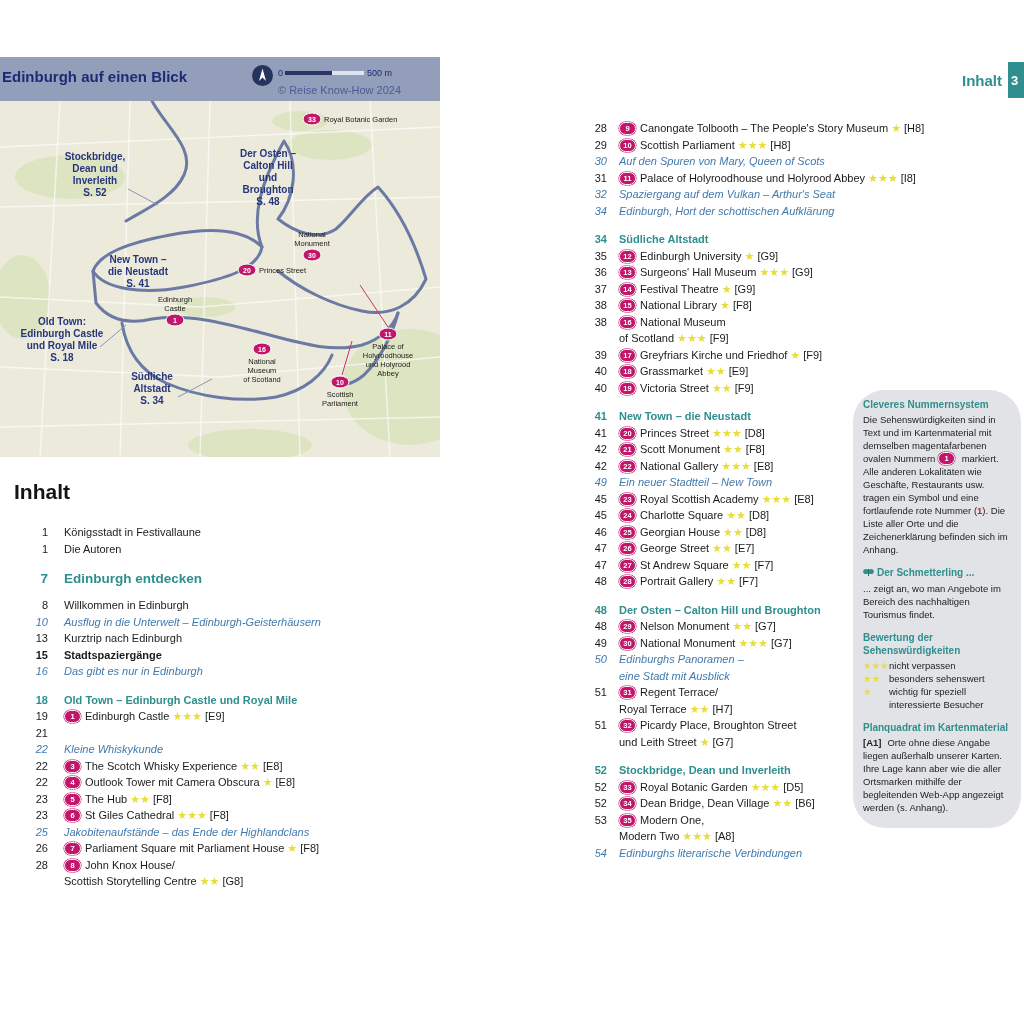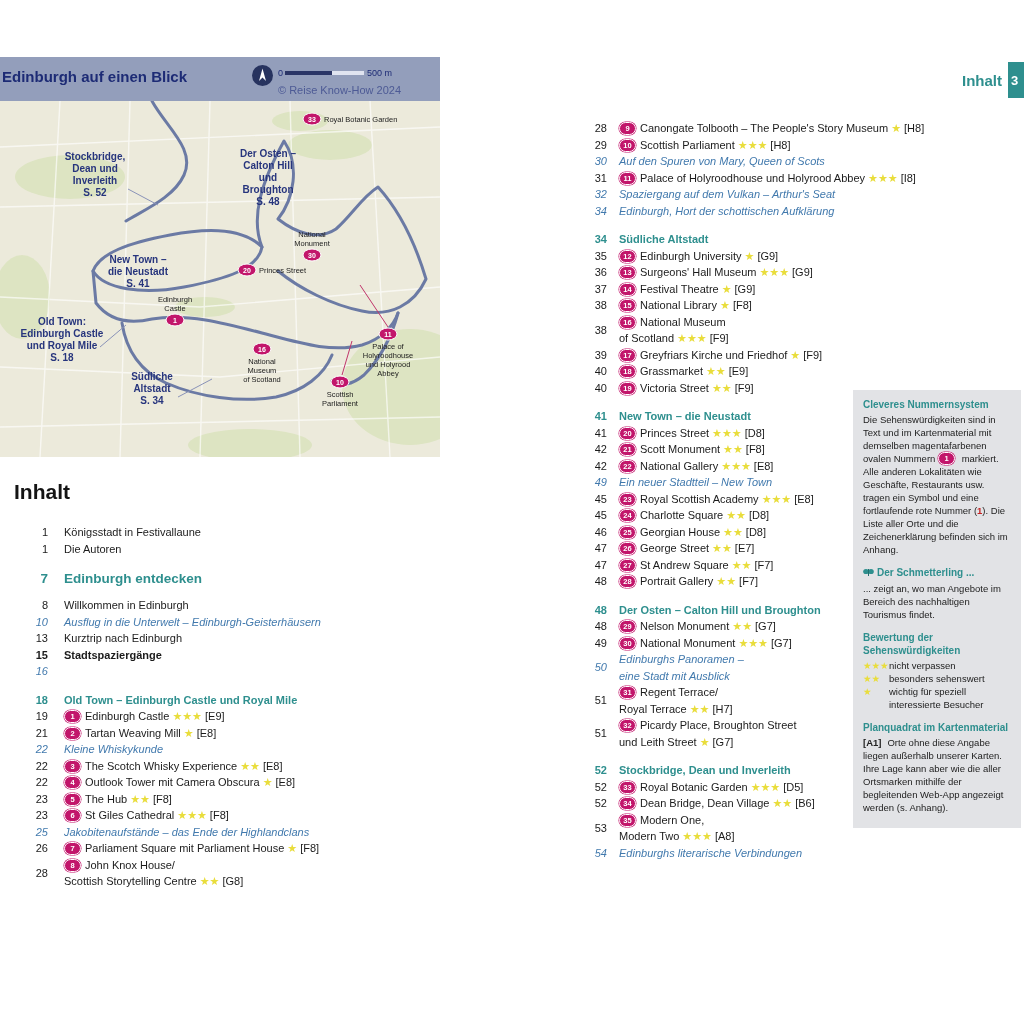--- a/index.html
+++ b/index.html
@@ -24,42 +24,42 @@
   .scale-bar-light{position:absolute;left:82px;top:10px;width:32px;height:4px;background:#e0e4f0;}
   .scale-label{position:absolute;left:117px;top:7px;}
   .map-attrib{position:absolute;left:28px;top:23px;font-size:11px;color:#4d5a95;}
   .map-body{position:absolute;left:0;top:44px;width:440px;height:356px;background:#eceadb;}
   
   .toc-title{position:absolute;left:14px;top:480px;font-size:21px;font-weight:bold;color:#141414;}
   
   .toc-col{position:absolute;font-size:11px;line-height:16.5px;}
   #toc-left{left:14px;top:524px;width:445px;}
   #toc-right{left:583px;top:120px;width:265px;}
-  .row{display:flex;align-items:center;}
+  .row{display:flex;align-items:flex-start;}
   .row .pnum{width:34px;min-width:34px;text-align:right;margin-right:16px;}
   #toc-right .row .pnum{width:24px;min-width:24px;margin-right:12px;}
   .row .cnt{flex:1;}
   .row .line{white-space:nowrap;}
   .oval{display:inline-block;min-width:11px;padding:0 2px;height:11px;line-height:11px;border-radius:7px;
     background:#c2166b;color:#fff;font-size:7.5px;font-weight:bold;text-align:center;margin-right:4px;
     vertical-align:1px;border:1px solid #fff;box-shadow:0 0 0 0.5px #c2166b;}
   .stars{color:#e9dd3c;margin-left:3px;letter-spacing:0px;}
   .grid{margin-left:3px;color:#1b1b1b;}
   .row.sec{color:#2e8f8e;font-weight:bold;}
   .row.sec .pnum{color:#2e8f8e;}
   .row.part{color:#2e8f8e;font-weight:bold;font-size:13.5px;line-height:20px;}
   .row.part .pnum{color:#2e8f8e;}
   .row.ital{color:#4179ad;font-style:italic;}
   .row.ital .pnum{color:#4179ad;}
   .row.bold{font-weight:bold;}
   .gap{height:12px;}
   .gap_sm{height:8px;}
   
   .sidebar{position:absolute;left:853px;top:390px;width:148px;background:#e2e3e6;
-    padding:8px 10px 12px 10px;font-size:9.5px;line-height:13px;color:#222;}
+    padding:8px 10px 12px 10px;font-size:9.5px;line-height:13px;color:#222;border-radius:32px;}
   .sb-h{color:#2e8f8e;font-weight:bold;font-size:10px;margin:10px 0 2px 0;}
   .sb-h.first{margin-top:0;}
   .sb-p{margin:0 0 2px 0;}
   .red-num{color:#c32222;font-weight:bold;}
   .rate-row{display:flex;}
   .rate-row .stars{width:26px;min-width:26px;margin-left:0;}
   .butterfly{display:inline-block;vertical-align:-1px;margin-right:3px;}
   .grid-code{font-weight:bold;margin-right:6px;}
 </style>
 </head>
@@ -218,39 +218,39 @@
       </span>
     </div>
     <div class="row bold">
       <span class="pnum">15</span>
       <span class="cnt">
         <div class="line"><span>Stadtspaziergänge</span></div>
       </span>
     </div>
     <div class="row ital">
       <span class="pnum">16</span>
+      <span class="cnt">
+        <div class="line"><span>Das gibt es nur in Edinburgh</span></div>
+      </span>
     </div>
     <div class="gap"></div>
     <div class="row sec">
       <span class="pnum">18</span>
       <span class="cnt">
         <div class="line"><span>Old Town – Edinburgh Castle und Royal Mile</span></div>
       </span>
     </div>
     <div class="row">
       <span class="pnum">19</span>
       <span class="cnt">
         <div class="line"><span class="oval">1</span><span>Edinburgh Castle</span><span class="stars">★★★</span><span class="grid">[E9]</span></div>
       </span>
     </div>
     <div class="row">
       <span class="pnum">21</span>
-      <span class="cnt">
-        <div class="line"><span class="oval">2</span><span>Tartan Weaving Mill</span><span class="stars">★</span><span class="grid">[E8]</span></div>
-      </span>
     </div>
     <div class="row ital">
       <span class="pnum">22</span>
       <span class="cnt">
         <div class="line"><span>Kleine Whiskykunde</span></div>
       </span>
     </div>
     <div class="row">
       <span class="pnum">22</span>
       <span class="cnt">

